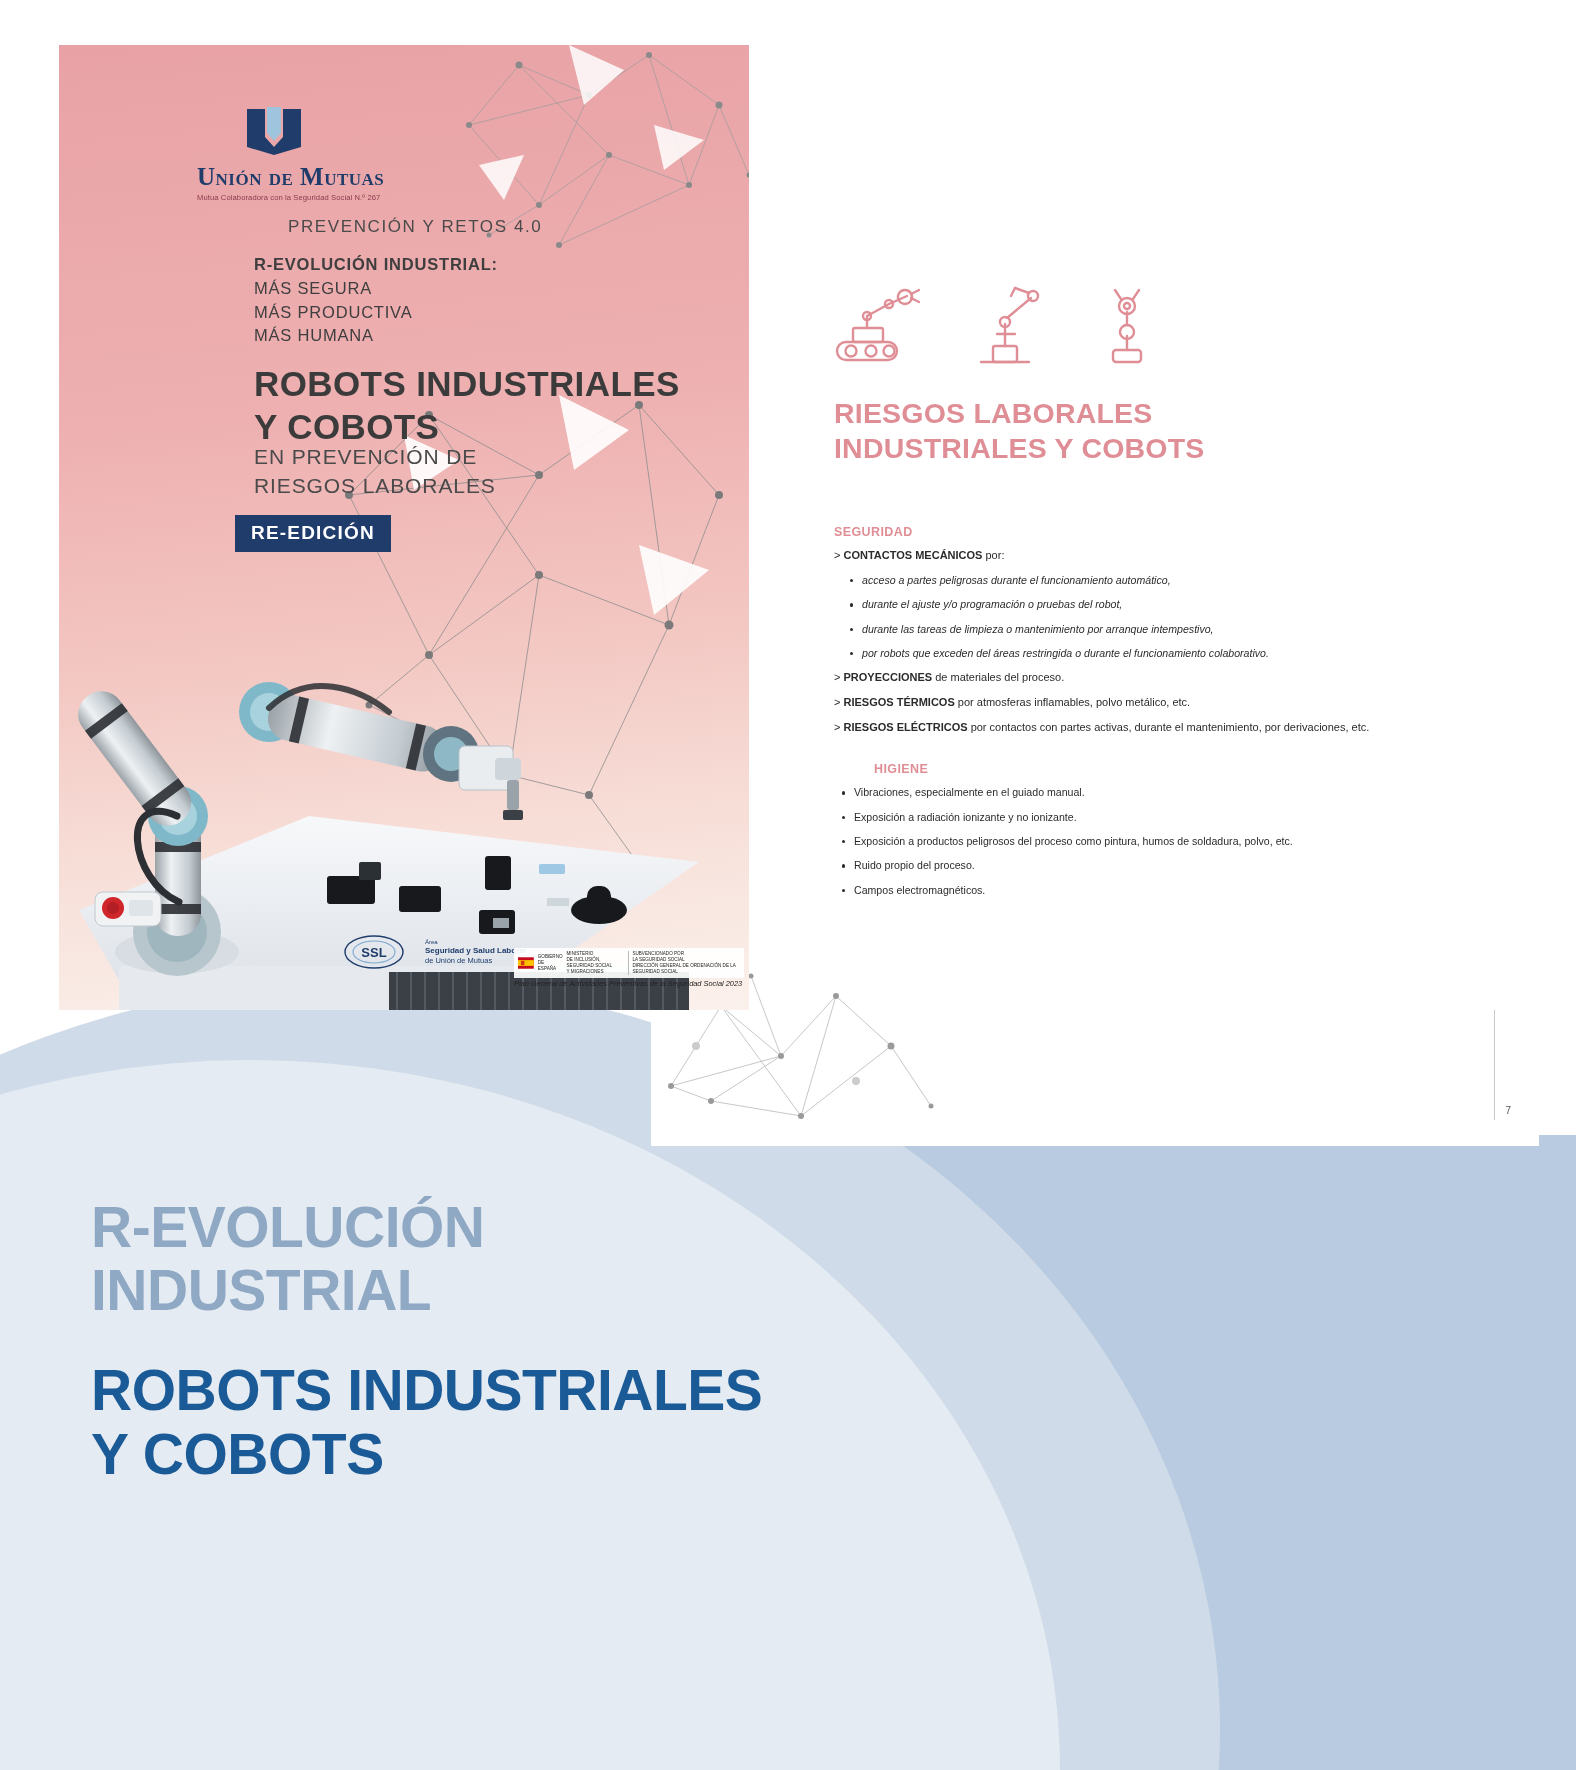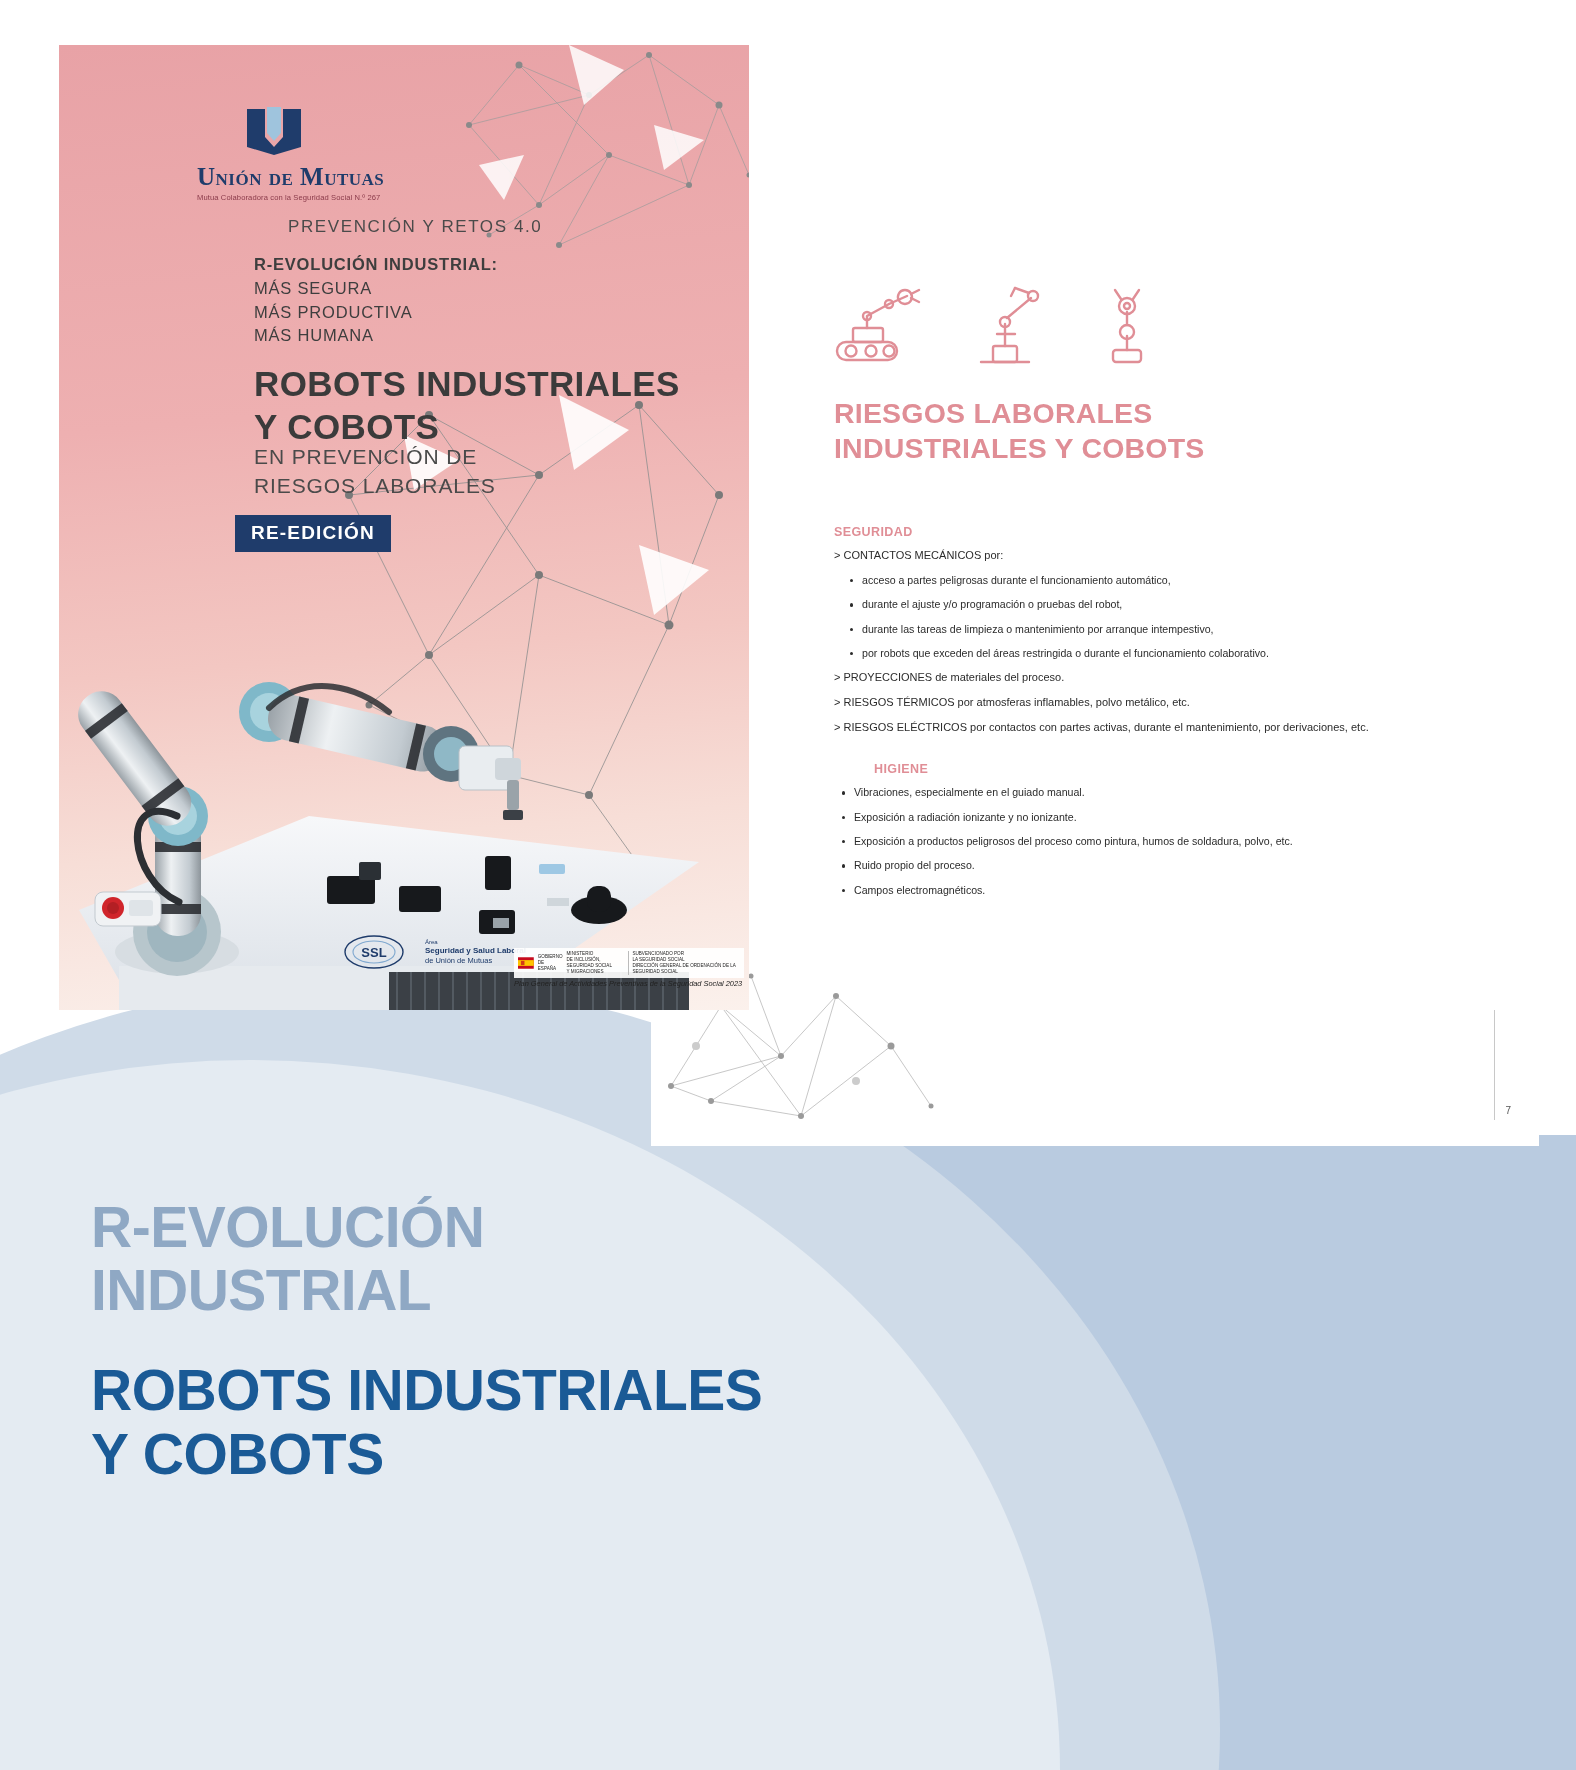--- a/index.html
+++ b/index.html
@@ -91,21 +91,21 @@
     letter-spacing: 0.4px;
     margin: 0 0 9px 0;
   }
   .sec-head.higiene { margin-top: 26px; padding-left: 40px; }
   .lvl1 {
     font-size: 11px;
     line-height: 1.45;
     margin: 0 0 9px 0;
     padding-left: 0;
   }
-  .lvl1 b { font-weight: normal; text-align: right; }
+  .lvl1 b { font-weight: bold; text-align: right; }
   ul.bullets {
     list-style: none;
     margin: 0 0 8px 0;
     padding: 0;
   }
   ul.bullets li {
     position: relative;
     font-size: 10.6px;
     line-height: 1.45;
     padding-left: 20px;
@@ -114,21 +114,21 @@
   ul.bullets li:before {
     content: "";
     position: absolute;
     left: 8px;
     top: 6px;
     width: 3.4px;
     height: 3.4px;
     border-radius: 50%;
     background: #2b2b2b;
   }
-  ul.bullets.indent li { padding-left: 28px; }
+  ul.bullets.indent li { padding-left: 28px; font-style: italic; }
   ul.bullets.indent li:before { left: 16px; }
   .page-num {
     position: absolute;
     right: 28px;
     bottom: 30px;
     font-size: 10px;
     color: #555;
   }
   .page-rule {
     position: absolute;

